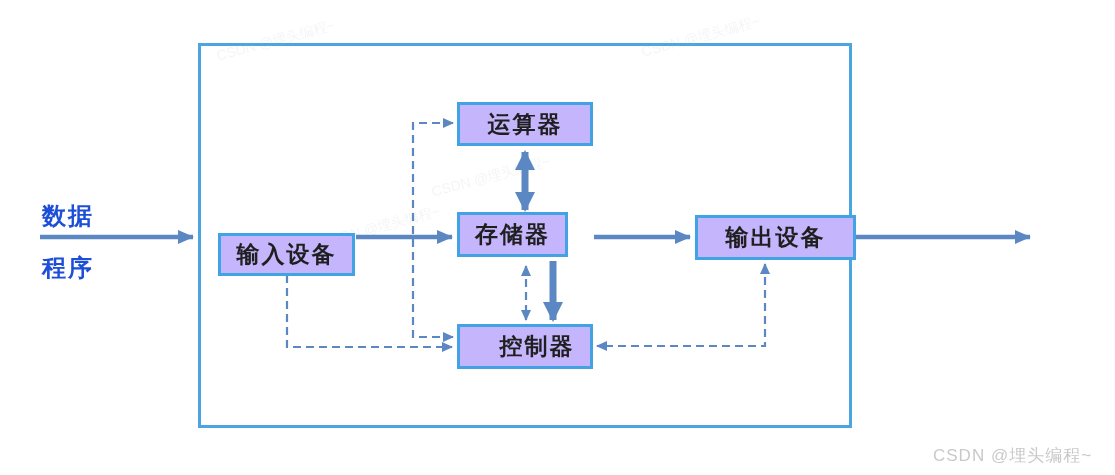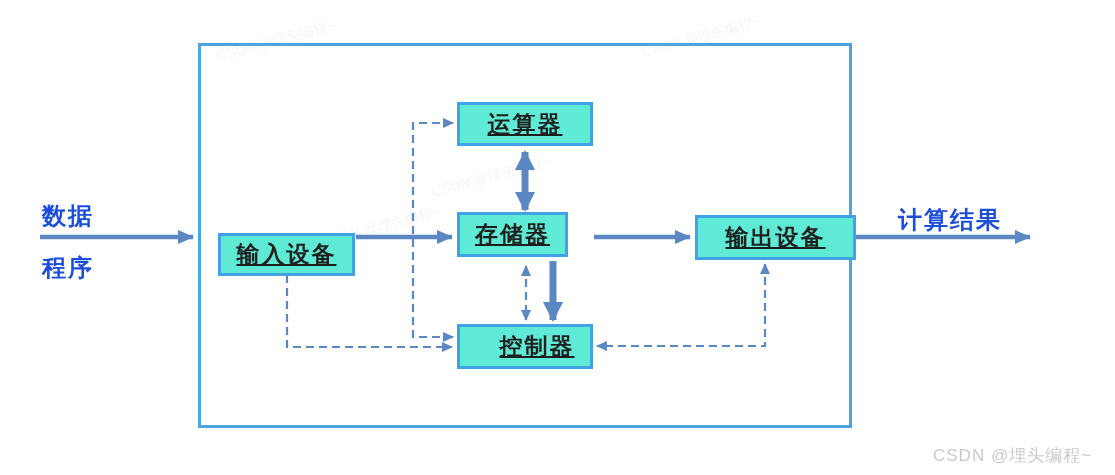--- a/index.html
+++ b/index.html
@@ -14,26 +14,25 @@
     position:absolute;
     left:198px;top:43px;width:654px;height:385px;
     border:3px solid #4aa5e0;
     box-sizing:border-box;
     background:transparent;
   }
   .node{
     position:absolute;
     box-sizing:border-box;
     border:3px solid #41a3e3;
-    background:#5eead4;
+    background:#c4b5fd;
     display:flex;align-items:center;justify-content:center;
     font-size:23px;font-weight:bold;color:#1f1f1f;
     letter-spacing:2px;
     z-index:3;
-    text-decoration:underline;
   }
   .node-input  {left:218px;top:215px;width:137px;height:43px;margin-top:18px;}
   .node-alu    {left:457px;top:102px;width:136px;height:44px;}
   .node-memory {left:457px;top:212px;width:111px;height:45px;}
   .node-ctrl   {left:457px;top:324px;width:136px;height:45px;padding-left:24px;}
   .node-output {left:695px;top:215px;width:161px;height:45px;}
   .sidelabel{
     position:absolute;
     font-size:24px;font-weight:bold;color:#1d4ed8;
     letter-spacing:2px;
@@ -107,17 +106,16 @@
   </svg>
 
   <div class="node node-input">输入设备</div>
   <div class="node node-alu">运算器</div>
   <div class="node node-memory">存储器</div>
   <div class="node node-ctrl">控制器</div>
   <div class="node node-output">输出设备</div>
 
   <div class="sidelabel lbl-data">数据</div>
   <div class="sidelabel lbl-program">程序</div>
-  <div class="sidelabel lbl-result">计算结果</div>
 
   <div class="watermark">CSDN @埋头编程~</div>
 
 </div>
 
 </body></html>

